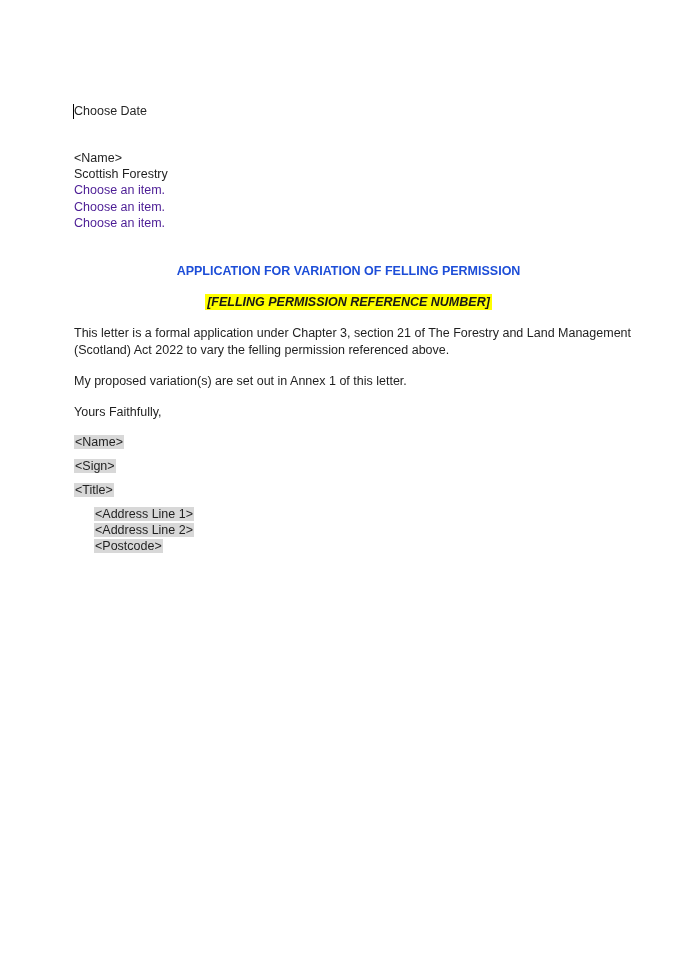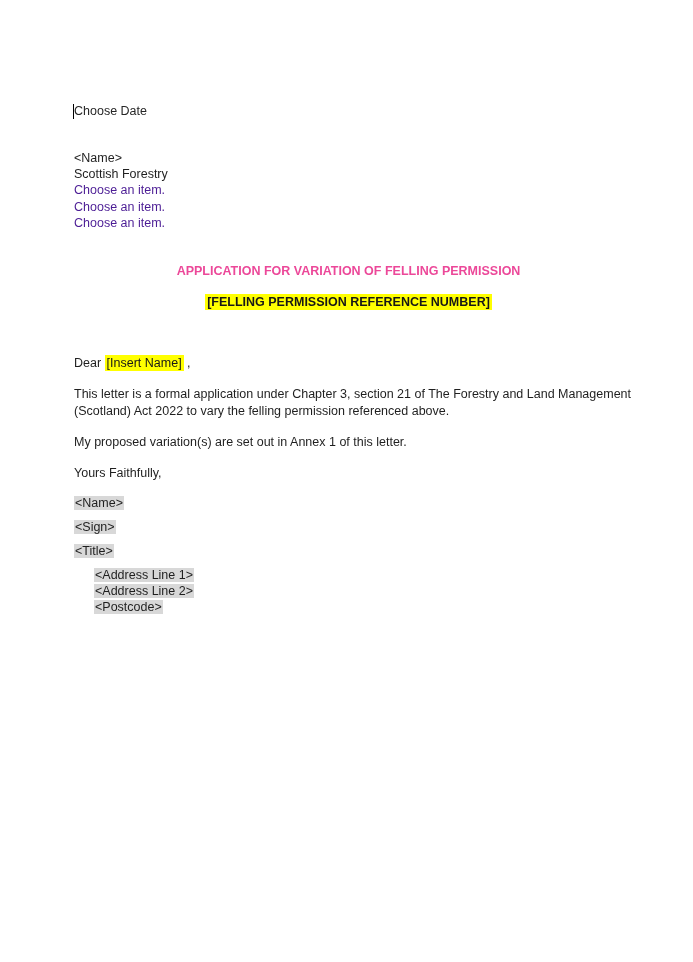--- a/index.html
+++ b/index.html
@@ -37,26 +37,27 @@
     background: #000000;
   }
 
   .recipient-block { margin-top: 30px; line-height: 16.2px; }
   .placeholder-gray-text { color: #4c1d95; }
 
   .doc-title {
     margin-top: 32px;
     text-align: center;
     font-weight: bold;
-    color: #ec4899;
+    color: #1d4ed8;
   }
   .doc-reference {
     margin-top: 14px;
     text-align: center;
     font-weight: bold;
+    font-style: italic;
   }
   .hl-yellow {
     background: #ffff00;
     color: #171717;
     padding: 1px 2px;
   }
 
   .salutation { margin-top: 44px; }
   .para { margin-top: 14px; }
   .para-tight { margin-top: 13px; }
@@ -88,25 +89,20 @@
     <div class="line placeholder-gray-text">Choose an item.</div>
     <div class="line placeholder-gray-text">Choose an item.</div>
   </div>
 
   <div class="line doc-title">APPLICATION FOR VARIATION OF FELLING PERMISSION</div>
 
   <div class="line doc-reference">
     <span class="hl-yellow">[FELLING PERMISSION REFERENCE NUMBER]</span>
   </div>
 
-  <div class="line salutation">
-    <span>Dear </span>
-    <span class="hl-yellow">[Insert Name]</span>
-    <span>,</span>
-  </div>
 
   <div class="para">
     <div class="line">This letter is a formal application under Chapter 3, section 21 of The Forestry and Land Management</div>
     <div class="line">(Scotland) Act 2022 to vary the felling permission referenced above.</div>
   </div>
 
   <div class="line para">My proposed variation(s) are set out in Annex 1 of this letter.</div>
 
 
   <div class="line para">Yours Faithfully,</div>

